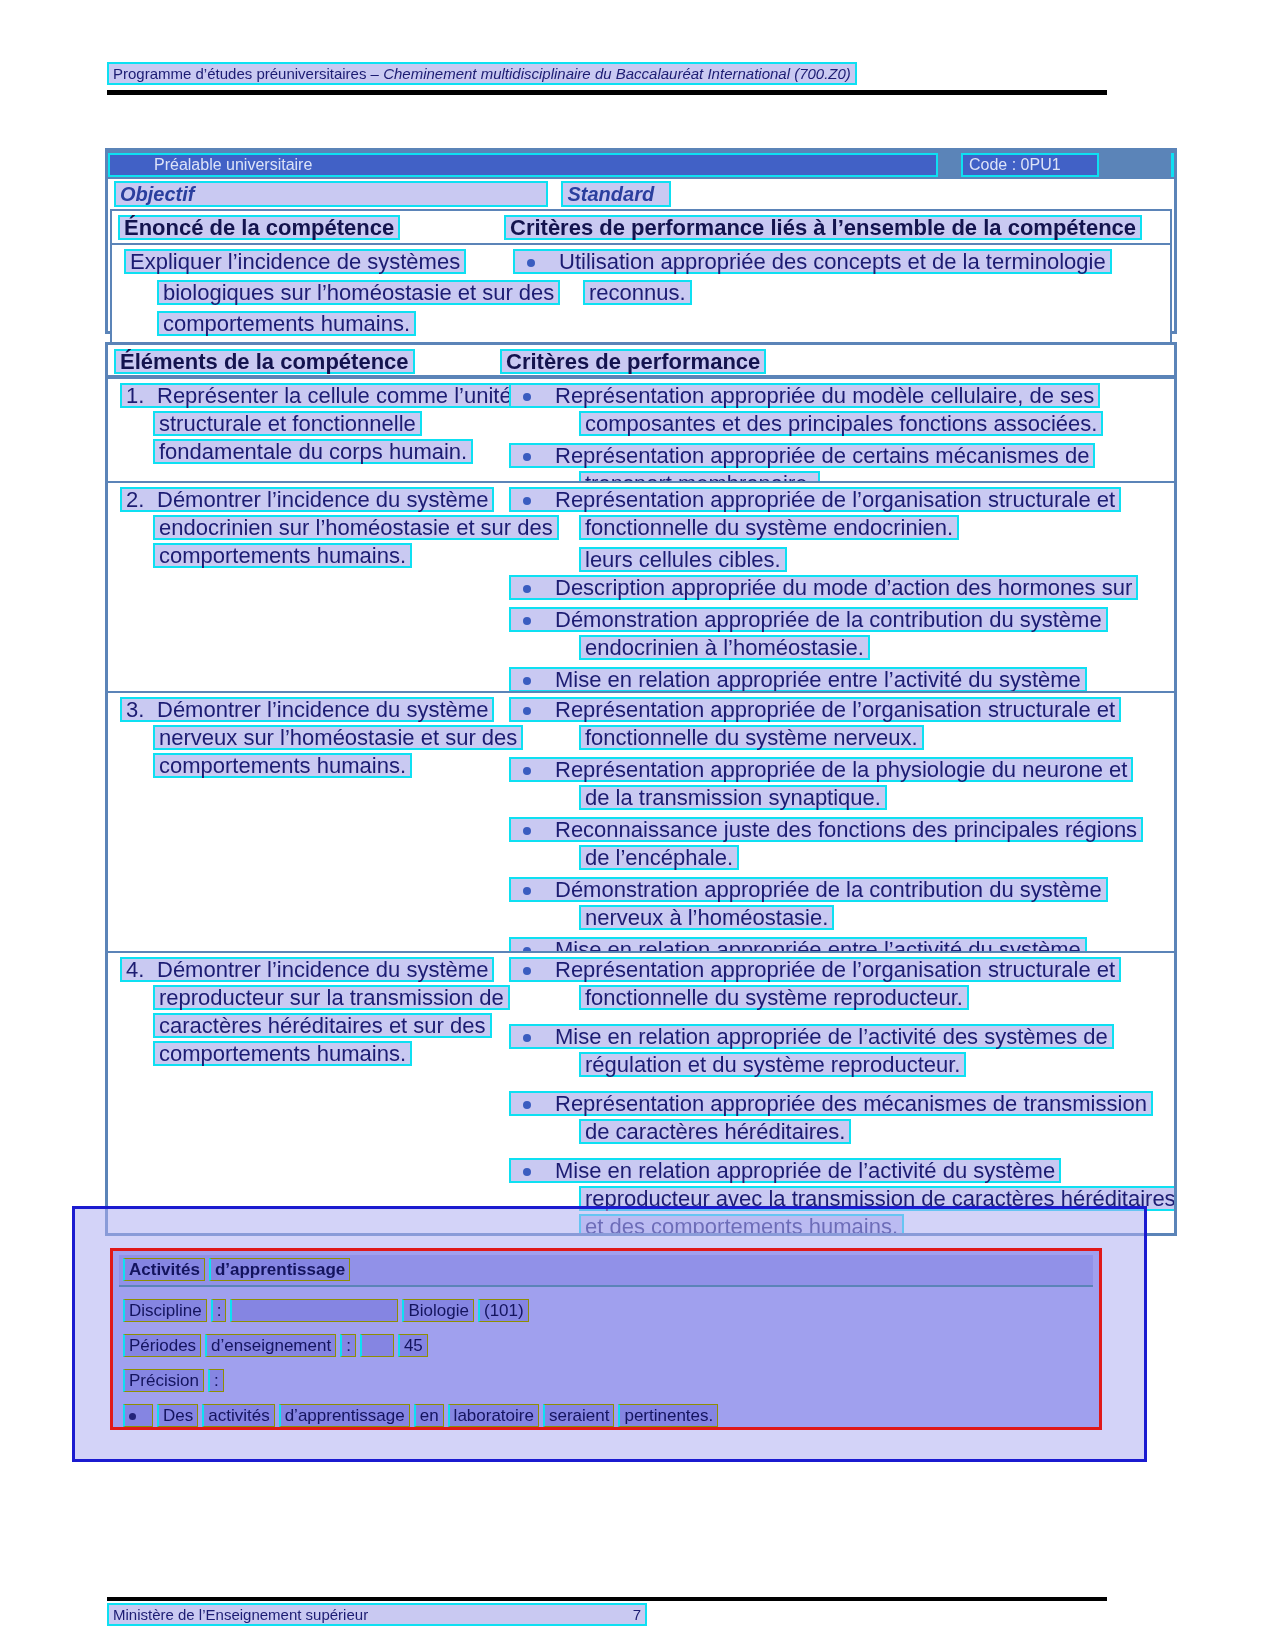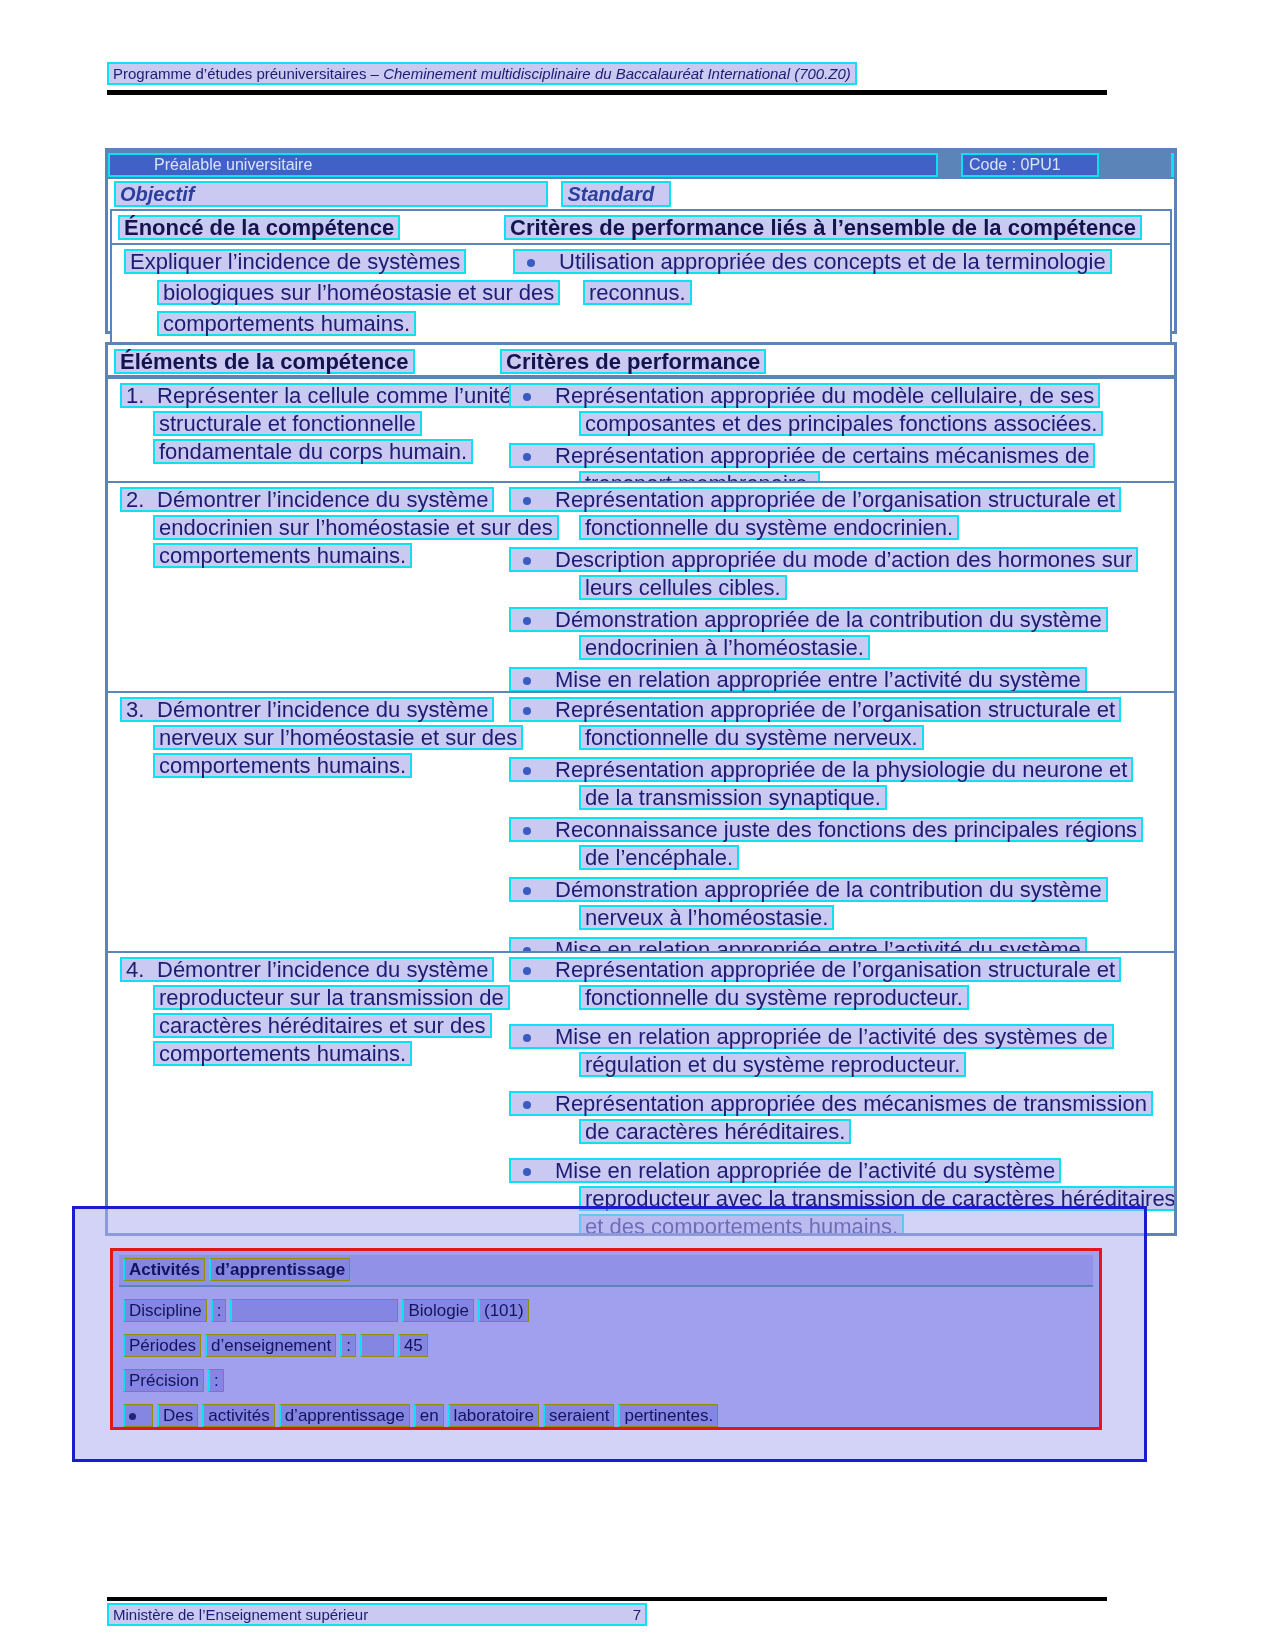--- a/index.html
+++ b/index.html
@@ -153,22 +153,22 @@
             <span class="lline"><span class="hl"><span class="num">2.</span><span>Démontrer l’incidence du système</span></span></span>
             <span class="lline cont"><span class="hl"><span>endocrinien sur l’homéostasie et sur des</span></span></span>
             <span class="lline cont"><span class="hl"><span>comportements humains.</span></span></span>
           </div>
           <div class="tcell-r">
             <div class="bgroup">
               <span class="bline first"><span class="hl"><span class="bdot"></span><span>Représentation appropriée de l’organisation structurale et</span></span></span>
               <span class="bline cont"><span class="hl"><span>fonctionnelle du système endocrinien.</span></span></span>
             </div>
             <div class="bgroup">
+              <span class="bline cont"><span class="hl"><span>leurs cellules cibles.</span></span></span>
               <span class="bline first"><span class="hl"><span class="bdot"></span><span>Description appropriée du mode d’action des hormones sur</span></span></span>
-              <span class="bline cont"><span class="hl"><span>leurs cellules cibles.</span></span></span>
             </div>
             <div class="bgroup">
               <span class="bline first"><span class="hl"><span class="bdot"></span><span>Démonstration appropriée de la contribution du système</span></span></span>
               <span class="bline cont"><span class="hl"><span>endocrinien à l’homéostasie.</span></span></span>
             </div>
             <div class="bgroup">
               <span class="bline first"><span class="hl"><span class="bdot"></span><span>Mise en relation appropriée entre l’activité du système</span></span></span>
             </div>
           </div>
         </div>

